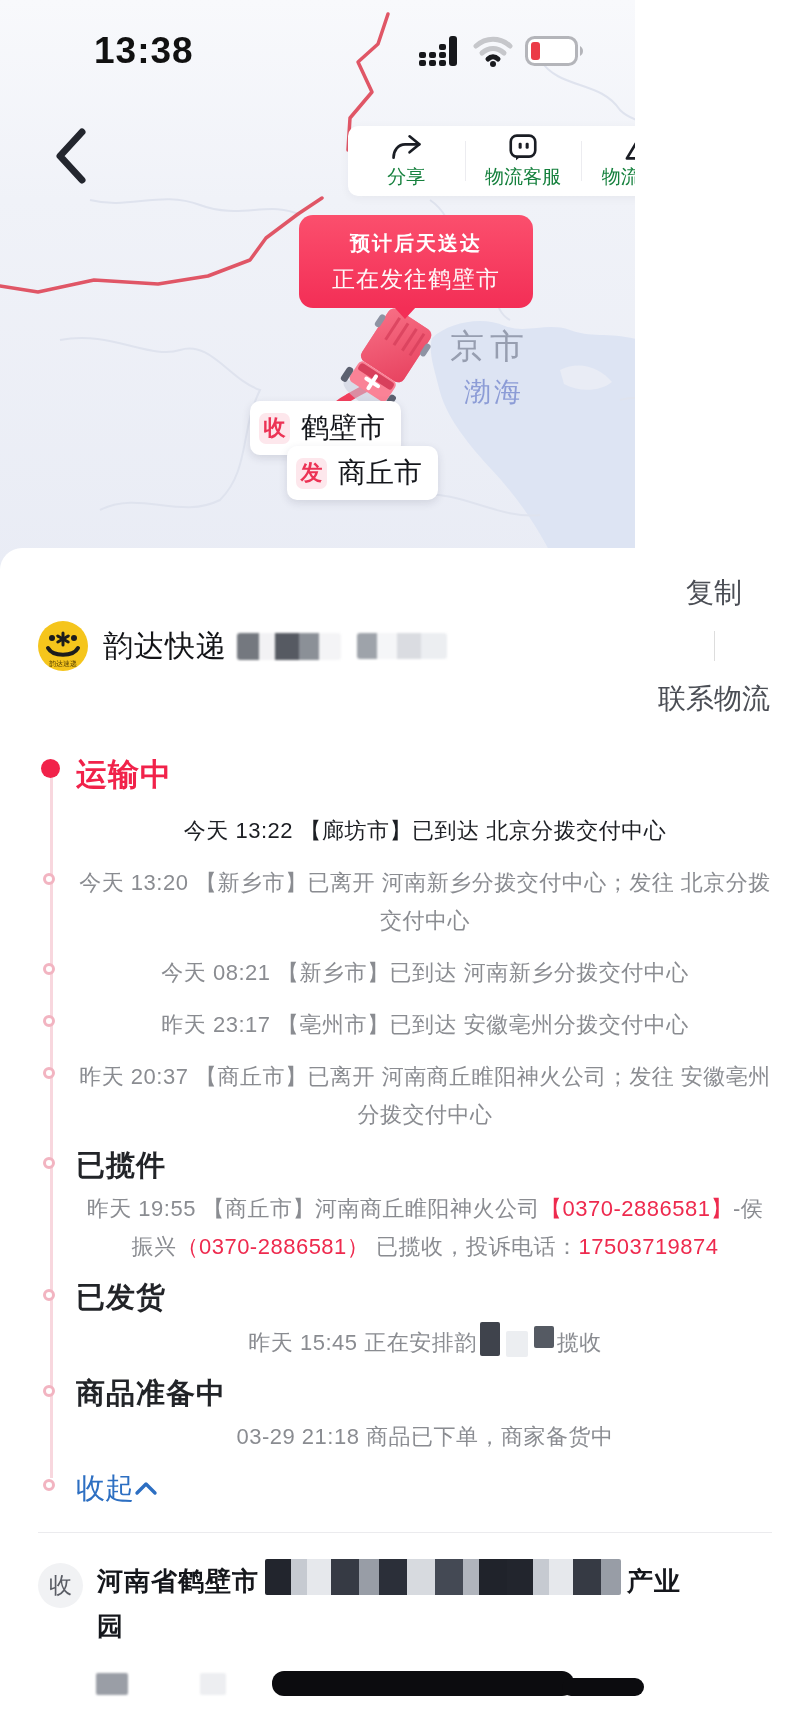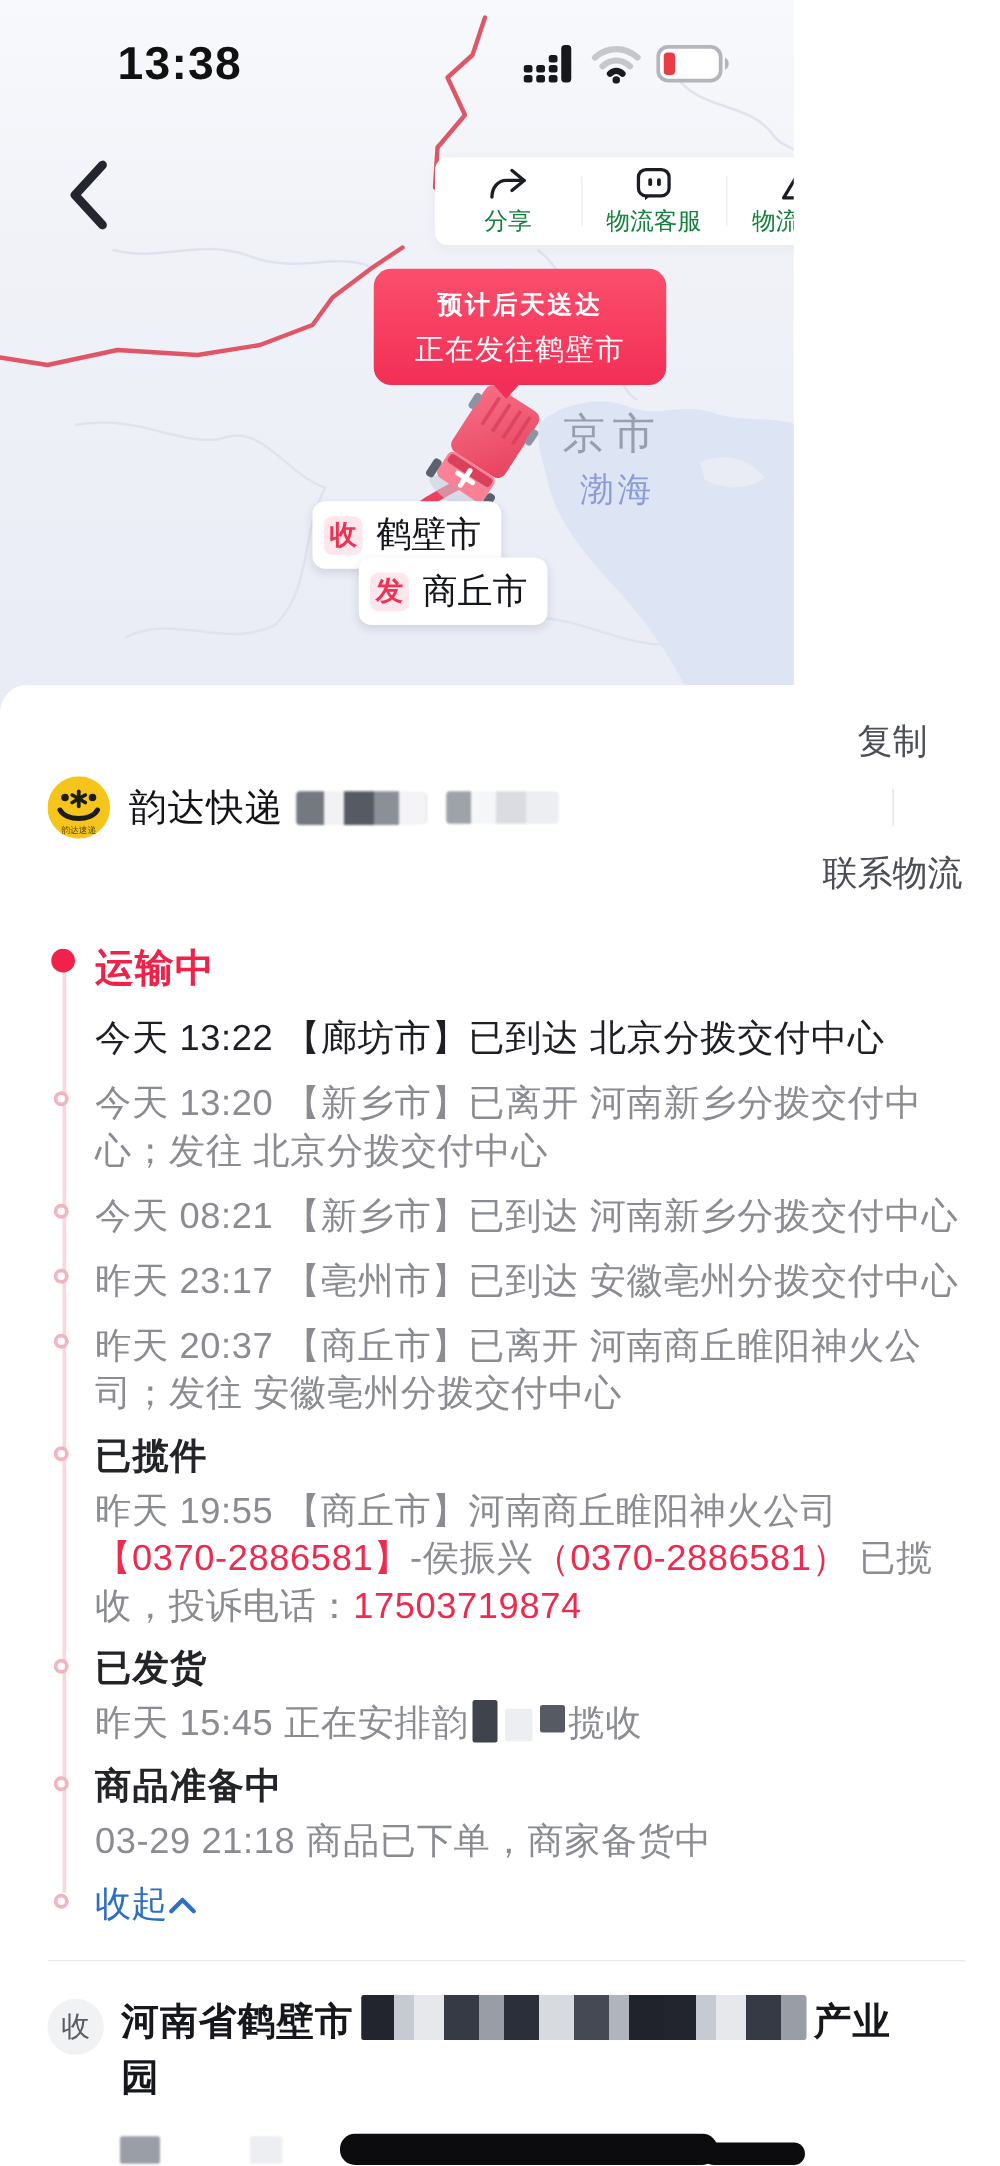--- a/index.html
+++ b/index.html
@@ -75,40 +75,40 @@
   
   .timeline { position:relative; margin:36px 26px 0 0; padding-left:76px; }
   .timeline::before { content:""; position:absolute; left:50px; top:20px; bottom:28px;
     width:3px; background:#f8d7de; }
   .tl-status { position:relative; font-size:31px; font-weight:bold; color:#f1224a;
     margin-bottom:16px; letter-spacing:1px; }
   .dot-filled { position:absolute; left:-35px; top:5px; width:19px; height:19px;
     border-radius:50%; background:#f1224a; }
   .dot-open { position:absolute; left:-33px; top:9px; width:12px; height:12px;
     border:3px solid #f2b4c1; border-radius:50%; background:#fff; }
-  .tl-event { position:relative; font-size:29px; line-height:38px; color:#8a8c91;
-    margin-bottom:14px; letter-spacing:.5px; }
+  .tl-event { position:relative; font-size:22px; line-height:38px; color:#8a8c91;
+    margin-bottom:14px; letter-spacing:.5px;text-align:center; }
   .tl-event.dark { color:#1d1f24; }
   .tl-section { position:relative; font-size:29px; font-weight:bold; color:#222428;
     margin:4px 0 8px; letter-spacing:1px; line-height:34px; }
   .tl-red { color:#ee2a4e; }
   .censor-inline { display:inline-block; border-radius:2px; vertical-align:middle; margin:0 3px; }
   .ci1 { width:20px; height:34px; background:#3f434c; vertical-align:-6px; }
   .ci2 { width:22px; height:26px; background:#eceef1; }
   .ci3 { width:20px; height:22px; background:#555a63; vertical-align:2px; }
   .tl-collapse { position:relative; display:flex; align-items:center; 
     font-size:29px; color:#2d6fc2; cursor:pointer; line-height:36px; }
 
   
   .card-divider { height:1px; background:#ebebee; margin:26px 28px 0 38px; }
   .receiver { display:flex; align-items:flex-start; padding:26px 28px 0 38px; }
   .recv-badge { width:45px; height:45px; border-radius:50%; background:#f1f2f4; color:#5a5d65;
     font-size:23px; display:flex; align-items:center; justify-content:center;
     flex-shrink:0; margin:4px 14px 0 0; }
-  .recv-address { font-size:30px; font-weight:bold; color:#15171c; line-height:45px; letter-spacing:1px; }
+  .recv-address { font-size:26px; font-weight:bold; color:#15171c; line-height:45px; letter-spacing:1px; }
   .addr-censor { display:inline-block; width:356px; height:36px; border-radius:2px;
     vertical-align:-5px; margin:0 6px; filter:blur(.6px);
     background:repeating-linear-gradient(90deg,#22252d 0 26px,#c6cad1 26px 42px,#e6e8ec 42px 66px,#363a44 66px 94px,#989da6 94px 114px,#2b2f39 114px 142px,#d7dadf 142px 170px,#444954 170px 198px,#b0b4bc 198px 214px,#20232b 214px 242px); }
   .recv-censor-row { display:flex; align-items:center; padding:22px 0 0 96px; }
   .rc-b1 { width:32px; height:22px; background:#9a9ea6; border-radius:2px; filter:blur(.8px); }
   .rc-b2 { width:26px; height:22px; background:#edeef1; border-radius:2px; margin-left:72px; filter:blur(.8px); }
   .rc-bar { width:302px; height:25px; background:#0c0c0f; border-radius:12px; margin-left:46px; }
   .rc-bar2 { width:82px; height:18px; background:#0c0c0f; border-radius:9px; margin-left:-12px; margin-top:6px; }
 </style>
 </head>

